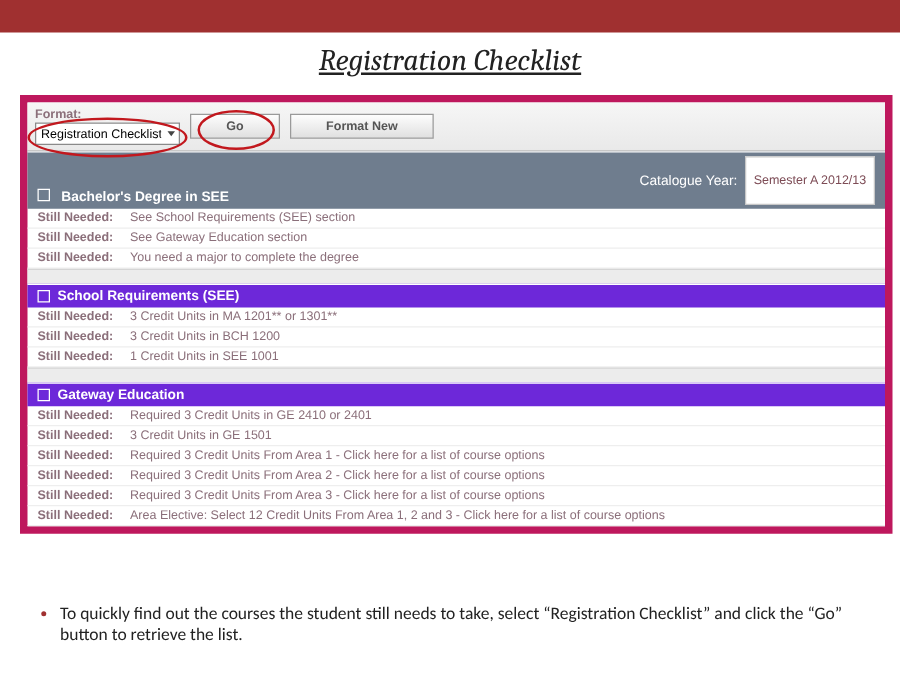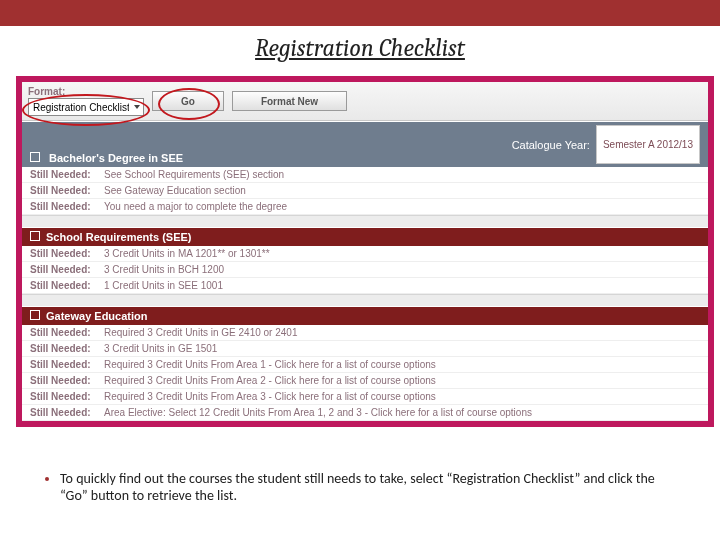--- a/index.html
+++ b/index.html
@@ -58,22 +58,22 @@
   .header-bar {
     display:flex; justify-content:space-between; align-items:flex-end;
     background:#6f7d8e; color:#fff; font-weight:bold;
     padding:3px 8px; font-size:11px; border-top:1px solid #fff;
   }
   .header-bar .box {
     width:10px; height:10px; border:1px solid #fff; display:inline-block;
     margin-right:6px;
   }
   .sub-header-bar {
-    display:flex; 
-    background:#7f1d1d; color:#fff; font-weight:bold;
+    display:flex; align-items:center;
+    background:#6d28d9; color:#fff; font-weight:bold;
     padding:3px 8px; font-size:11px; border-top:1px solid #fff;
   }
   .sub-header-bar .box {
     width:10px; height:10px; border:1px solid #fff; display:inline-block;
     margin-right:6px;
   }
   .cat-right { display:flex; align-items:center; gap:6px; font-weight:normal; }
   .cat-right .lbl { font-weight:normal; }
   .cat-right .badge {
     background:#fff; color:#7d4c56; font-size:10px;
@@ -89,21 +89,21 @@
   .req-row .val { color:#8b6f7a; }
   .req-row.linkish .val { color:#8b6f7a; }
   .gap-bar { height:12px; background:#ececec; border-top:1px solid #d5d5d5; }
 
   .bullet-area {
     position:absolute; left:0; right:0; bottom:0;
     padding:10px 26px 20px 26px;
     font-family:Calibri,"Segoe UI",sans-serif;
     font-size:14px; color:#222;
   }
-  .bullet-area ul { margin:16px; padding-left:18px; }
+  .bullet-area ul { margin:4px; padding-left:18px; }
   .bullet-area li::marker { color:#a03030; }
 </style>
 </head>
 <body>
 
 <div class="top-strip"></div>
 
 <div class="slide-title">Registration Checklist</div>
 
 <div class="app-panel">

